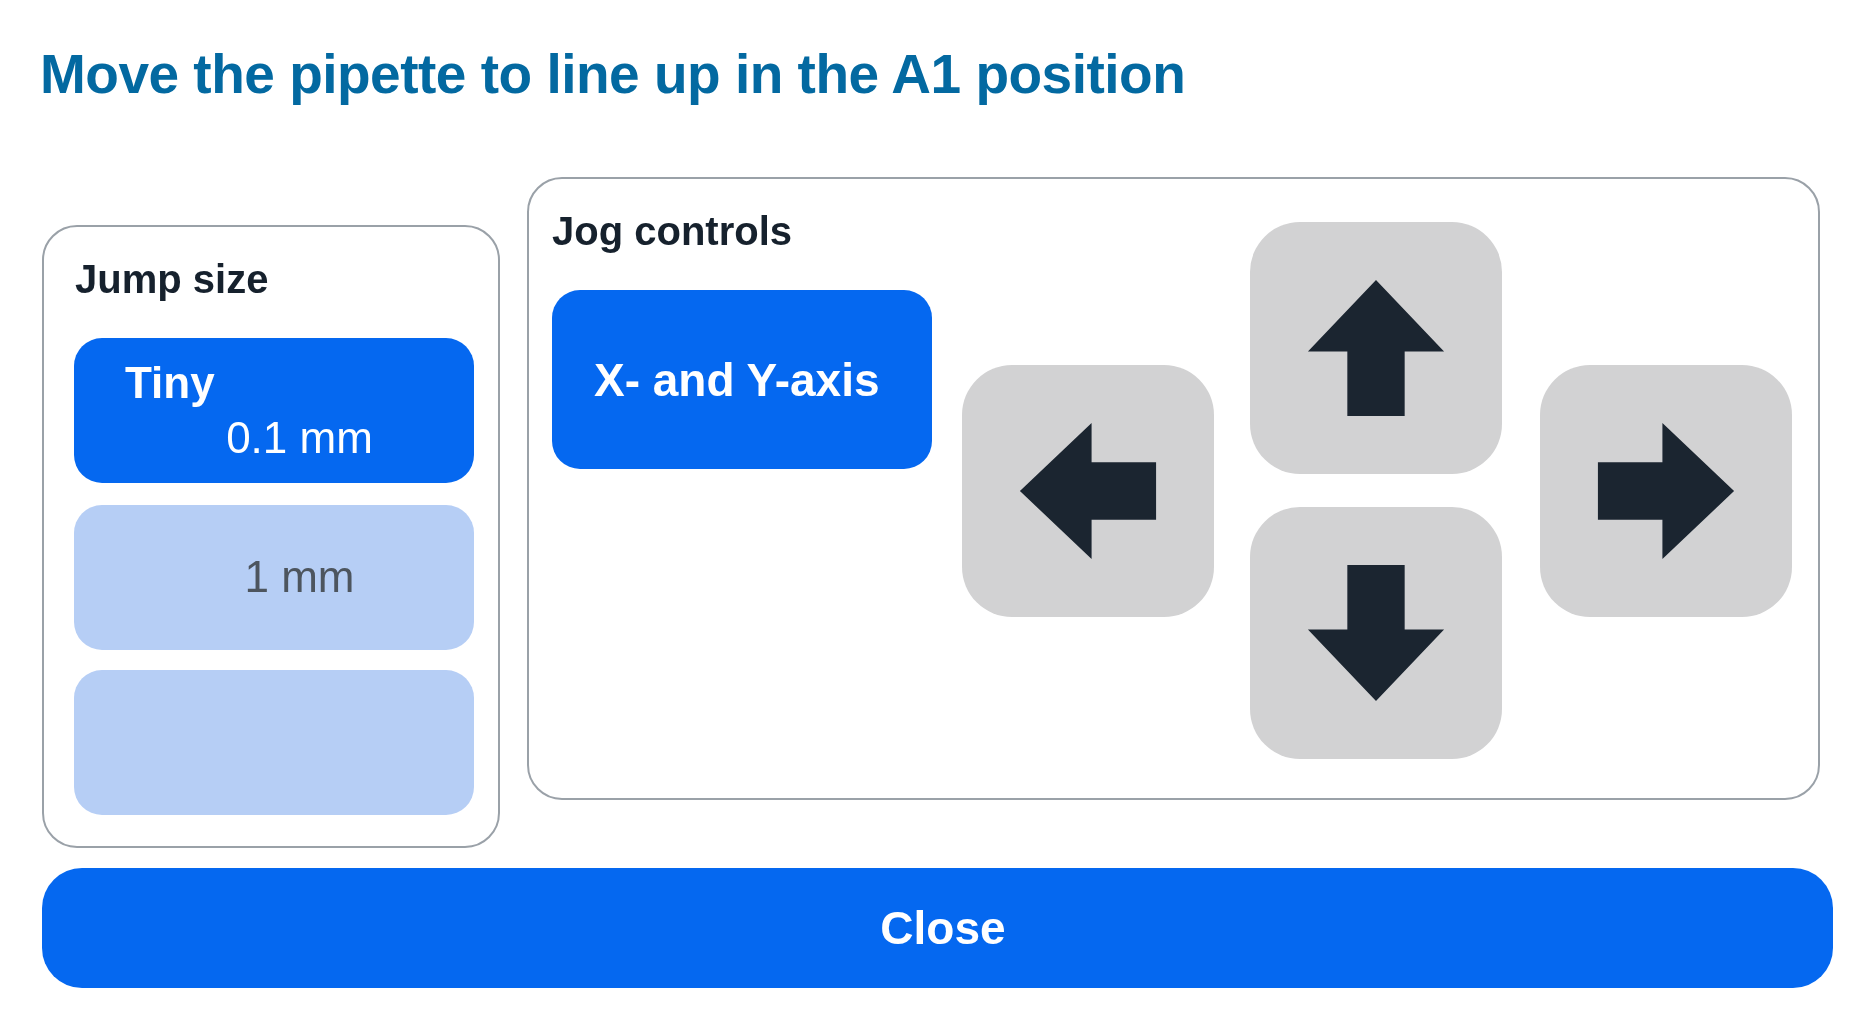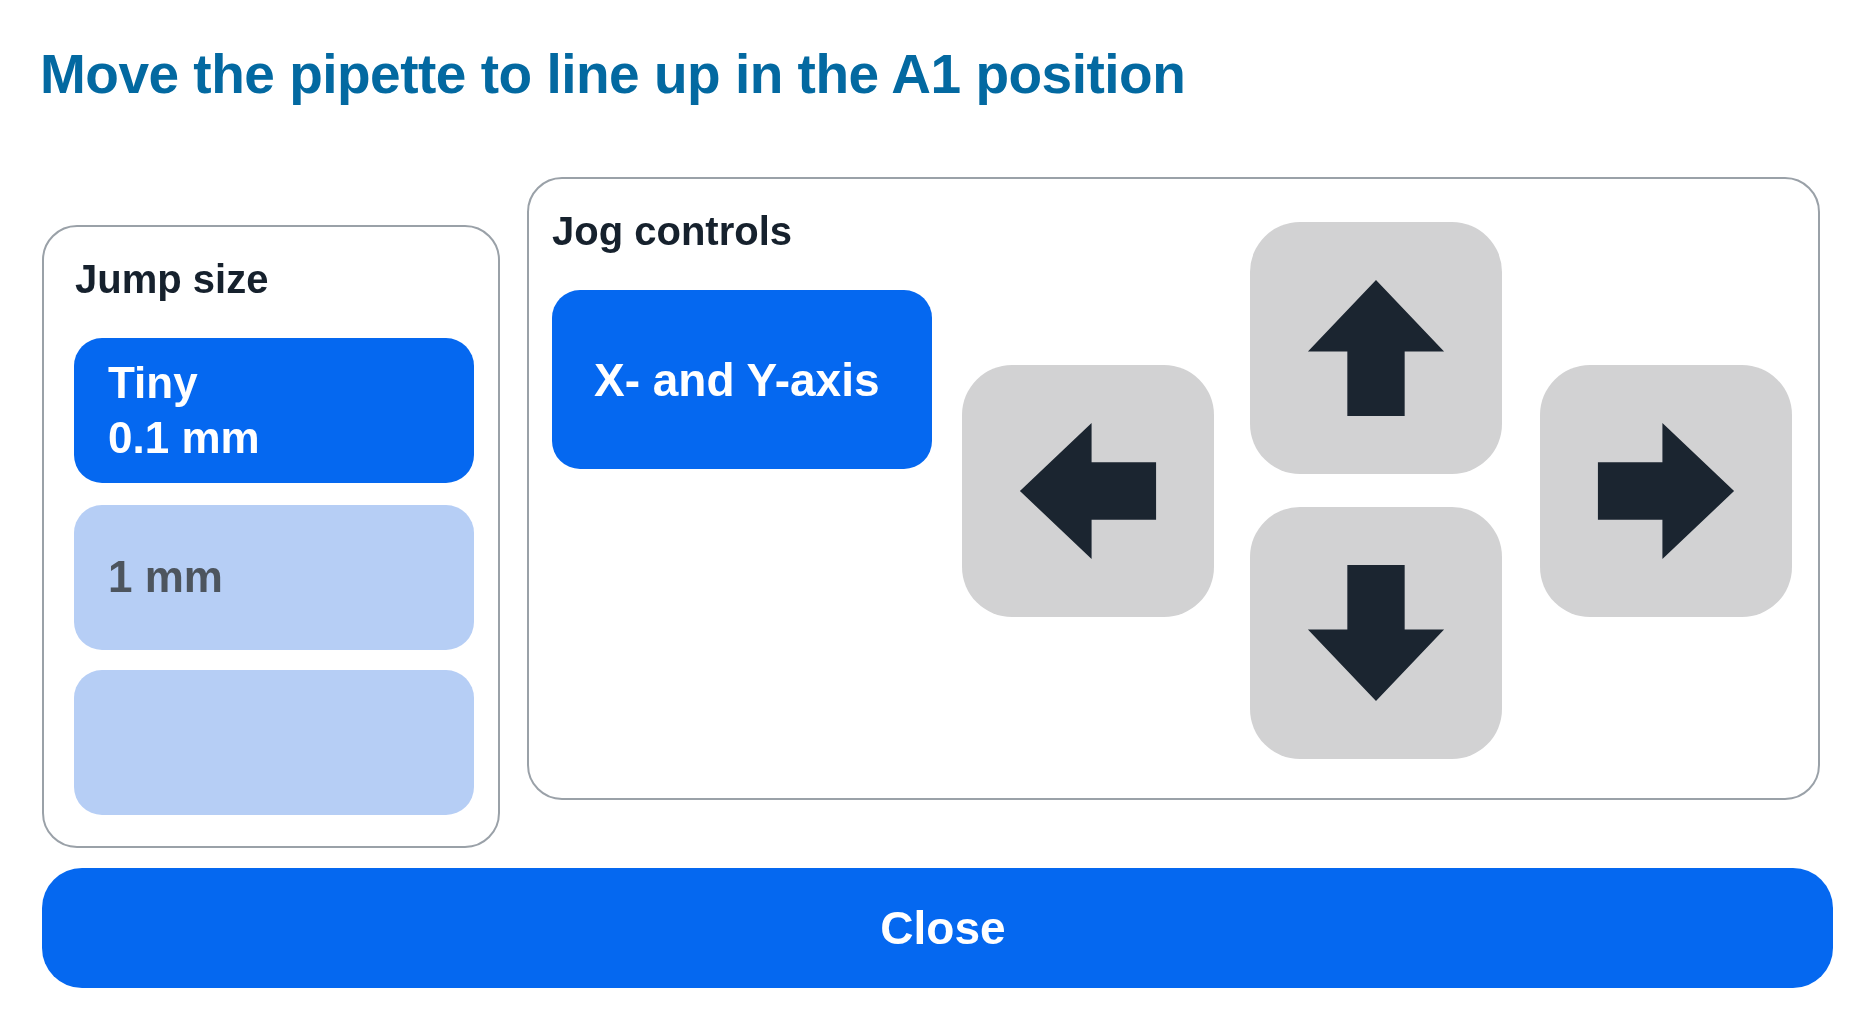--- a/index.html
+++ b/index.html
@@ -32,26 +32,26 @@
     font-size:40px; font-weight:700; color:#16212d;
   }
   .panel-jump .panel-label { left:31px; }
   .panel-jog  .panel-label { left:23px; }
 
   
   .jump-option {
     position:absolute; left:30px; width:400px; height:145px;
     border-radius:28px; box-sizing:border-box;
     display:flex; flex-direction:column; justify-content:center;
-    padding-left:34px; gap:7px; cursor:pointer;
+    padding-left:51px; gap:7px; cursor:pointer;
     background:#b6cef5;
   }
   .jump-option.selected { background:#0568f0; }
   .jump-option .opt-name  { font-size:44px; font-weight:700; color:#16212d; line-height:1.1; }
-  .jump-option .opt-value { font-size:44px; font-weight:700; color:#4d555e; line-height:1.1; }
+  .jump-option .opt-value { font-size:44px; font-weight:400; color:#4d555e; line-height:1.1;text-align:center; }
   .jump-option.selected .opt-name,
   .jump-option.selected .opt-value { color:#ffffff; }
   .jump-tiny  { top:111px; }
   .jump-small { top:278px; }
   .jump-large { top:443px; }
 
   
   .axis-btn {
     position:absolute; left:23px; width:380px;
     border-radius:28px; box-sizing:border-box;

